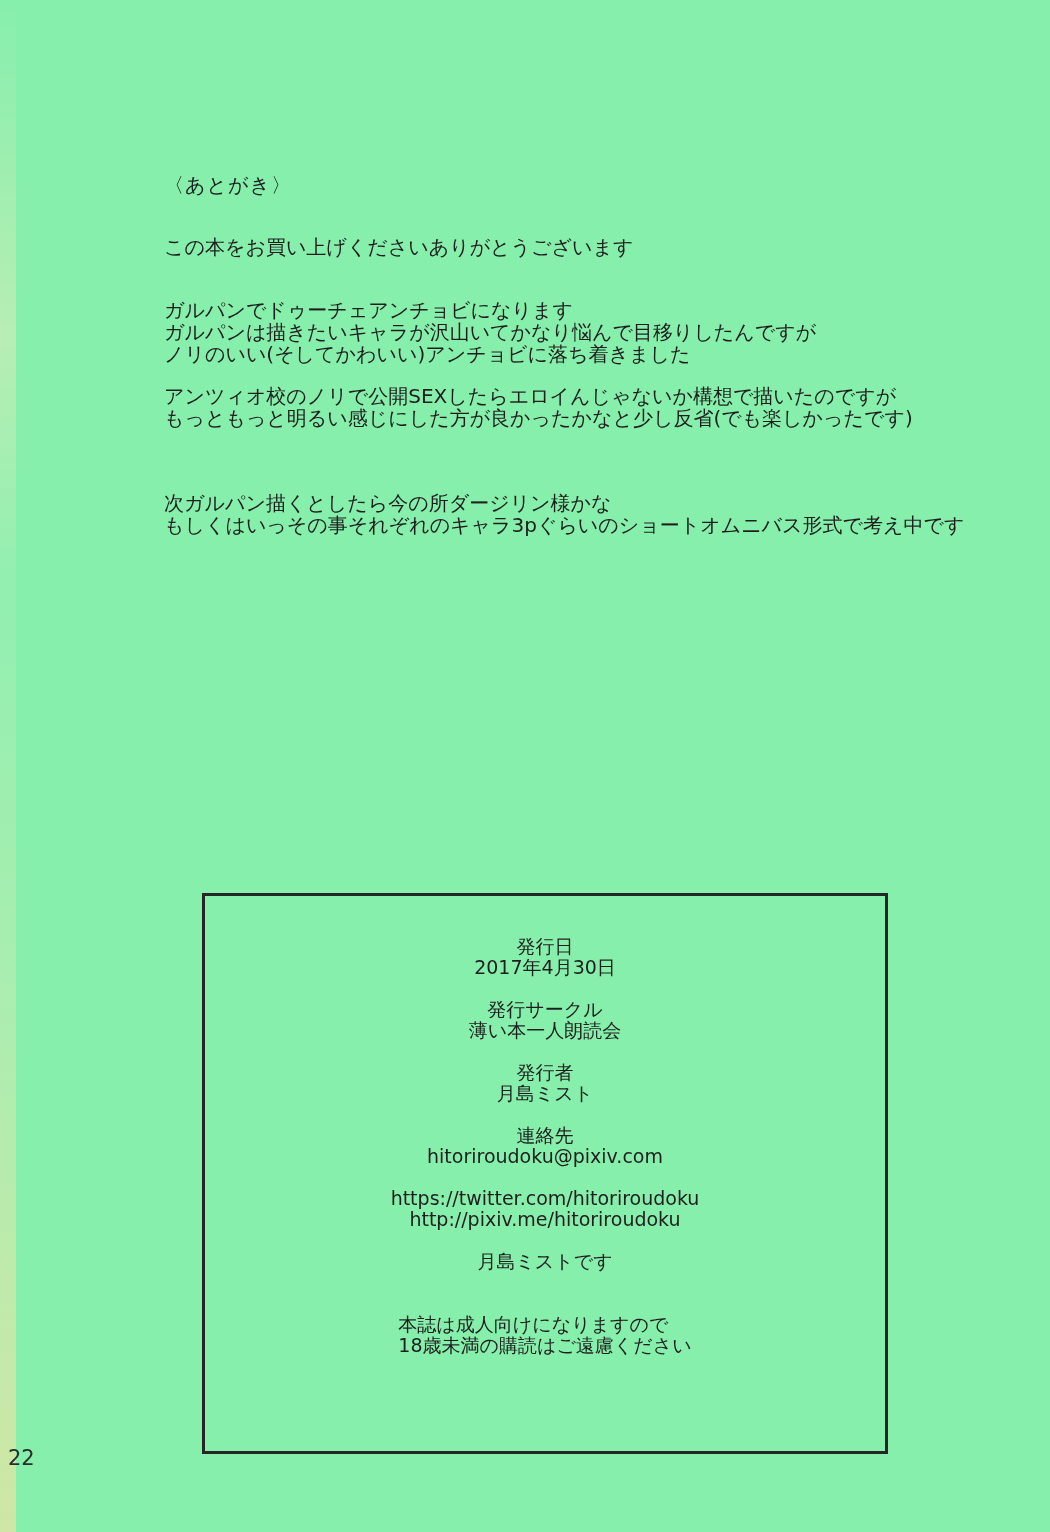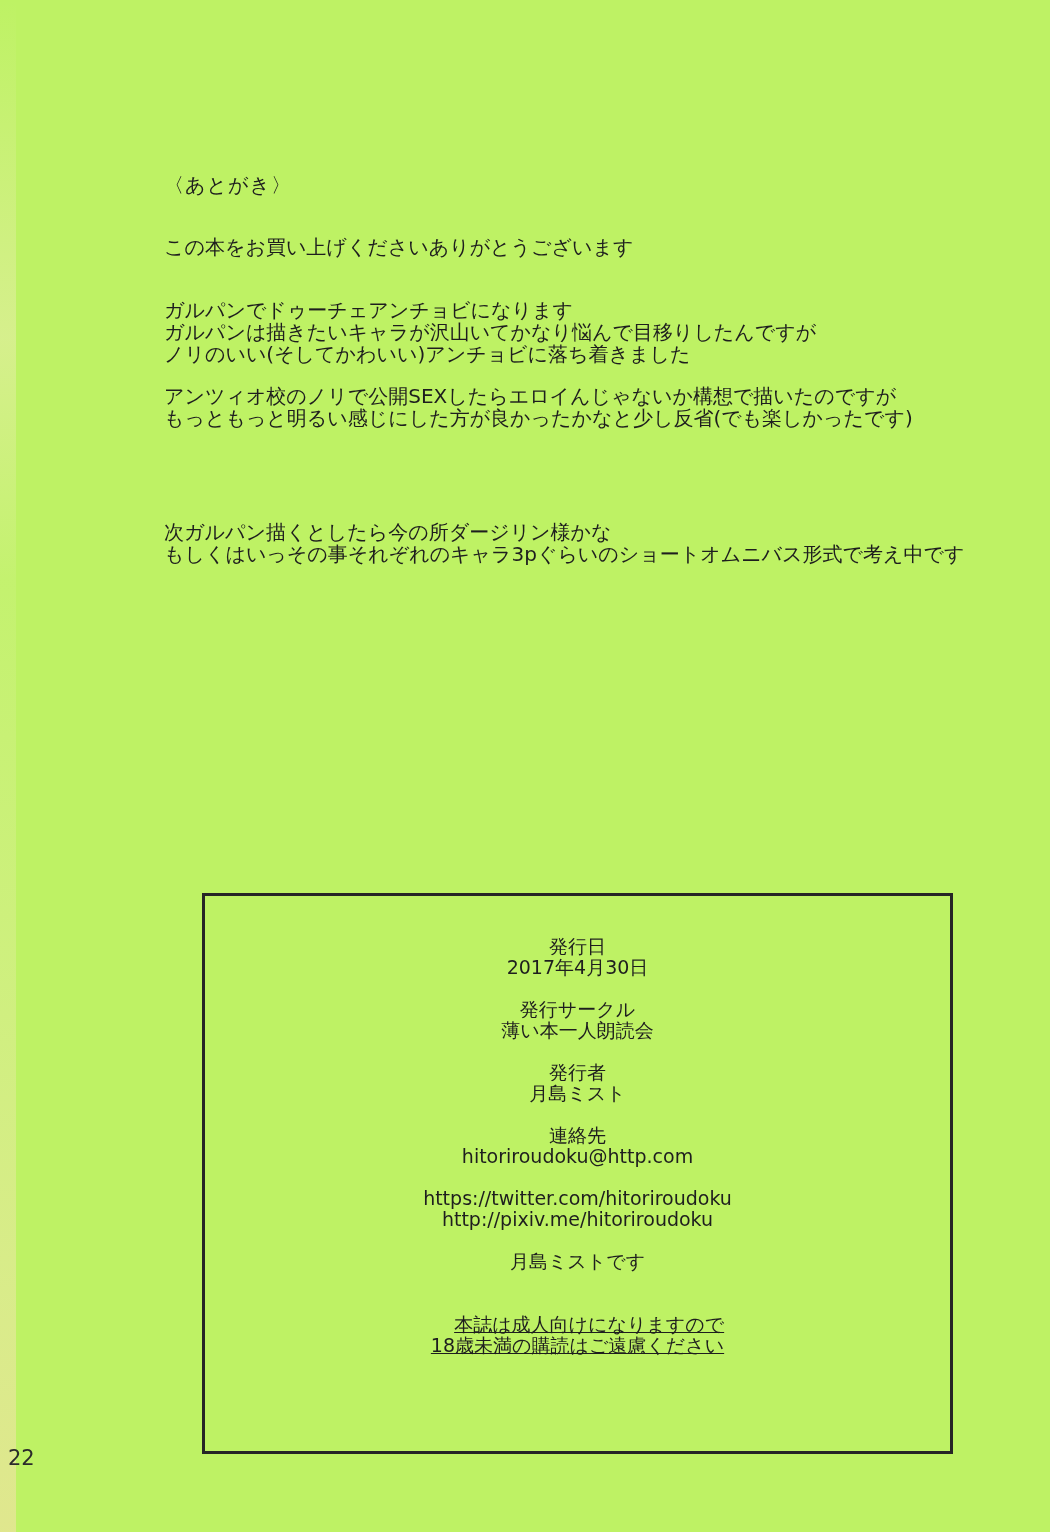--- a/index.html
+++ b/index.html
@@ -1,21 +1,21 @@
 <!DOCTYPE html>
 <html><head>
 <meta charset="utf-8">
 <style>
   * { margin: 0; padding: 0; box-sizing: border-box; }
   html, body { background: #e9e9e7; }
   .page {
     position: relative;
     width: 1050px;
     height: 1532px;
-    background: #bef264;
+    background: #86efac;
     overflow: hidden;
     font-family: "DejaVu Sans", sans-serif;
     color: #1e1e1e;
   }
   .edge-tint {
     position: absolute;
     left: 0; top: 0;
     width: 16px; height: 100%;
     background: linear-gradient(
       to bottom,
@@ -38,38 +38,37 @@
   .para {
     position: absolute;
     left: 164px;
     font-size: 20px;
     line-height: 22px;
     white-space: nowrap;
   }
   .para-1 { top: 236px; }
   .para-2 { top: 299px; }
   .para-3 { top: 385px; }
-  .para-4 { top: 492px; margin-top: 29px; }
+  .para-4 { top: 492px; }
   .colophon-box {
     position: absolute;
     left: 202px; top: 893px;
-    width: 751px; height: 561px;
+    width: 686px; height: 561px;
     border: 3px solid #262626;
     text-align: center;
     padding-top: 40px;
     font-size: 19px;
   }
   .colophon-box .line { line-height: 21px; }
   .sec { margin-bottom: 21px; }
   .links-block { margin-bottom: 21px; }
   .printing-sec { margin-bottom: 42px; }
   .notice-block {
     display: inline-block;
-    text-align: right;
-    text-decoration: underline;
+    text-align: left;
   }
   .page-number {
     position: absolute;
     left: 8px; top: 1446px;
     font-size: 21px;
     color: #2b2b2b;
   }
 </style>
 </head>
 <body>
@@ -111,21 +110,21 @@
       <div class="line">薄い本一人朗読会</div>
     </div>
 
     <div class="sec">
       <div class="line">発行者</div>
       <div class="line">月島ミスト</div>
     </div>
 
     <div class="sec">
       <div class="line">連絡先</div>
-      <div class="line">hitoriroudoku@http.com</div>
+      <div class="line">hitoriroudoku@pixiv.com</div>
     </div>
 
     <div class="links-block">
       <div class="line">https://twitter.com/hitoriroudoku</div>
       <div class="line">http://pixiv.me/hitoriroudoku</div>
     </div>
 
     <div class="sec printing-sec">
       <div class="line">月島ミストです</div>
     </div>

